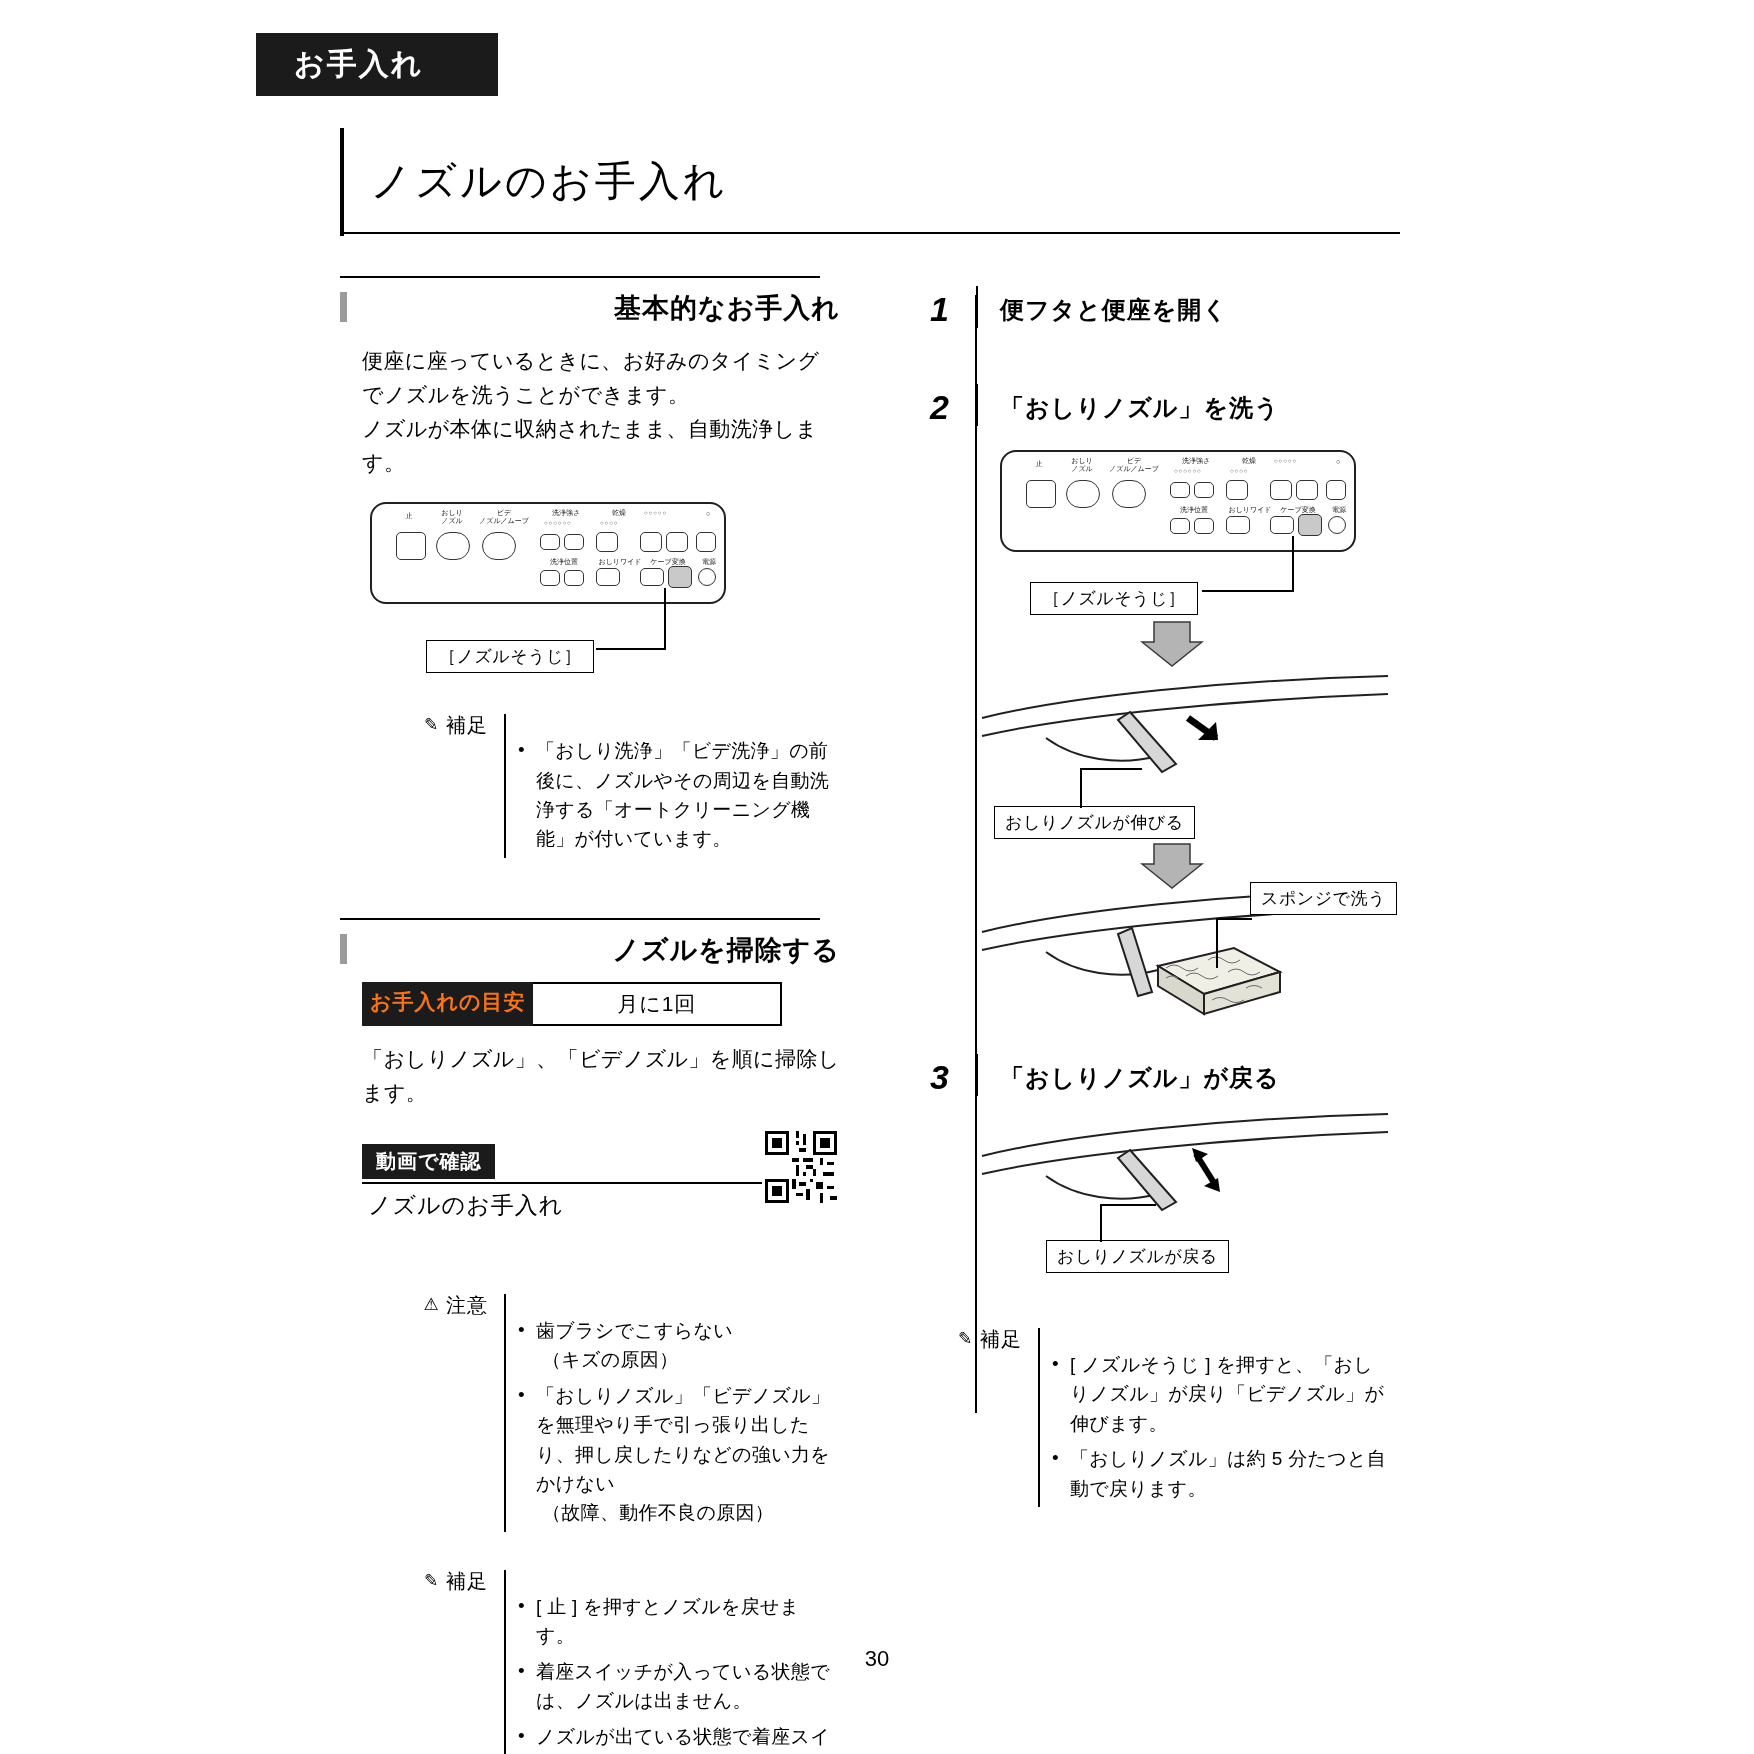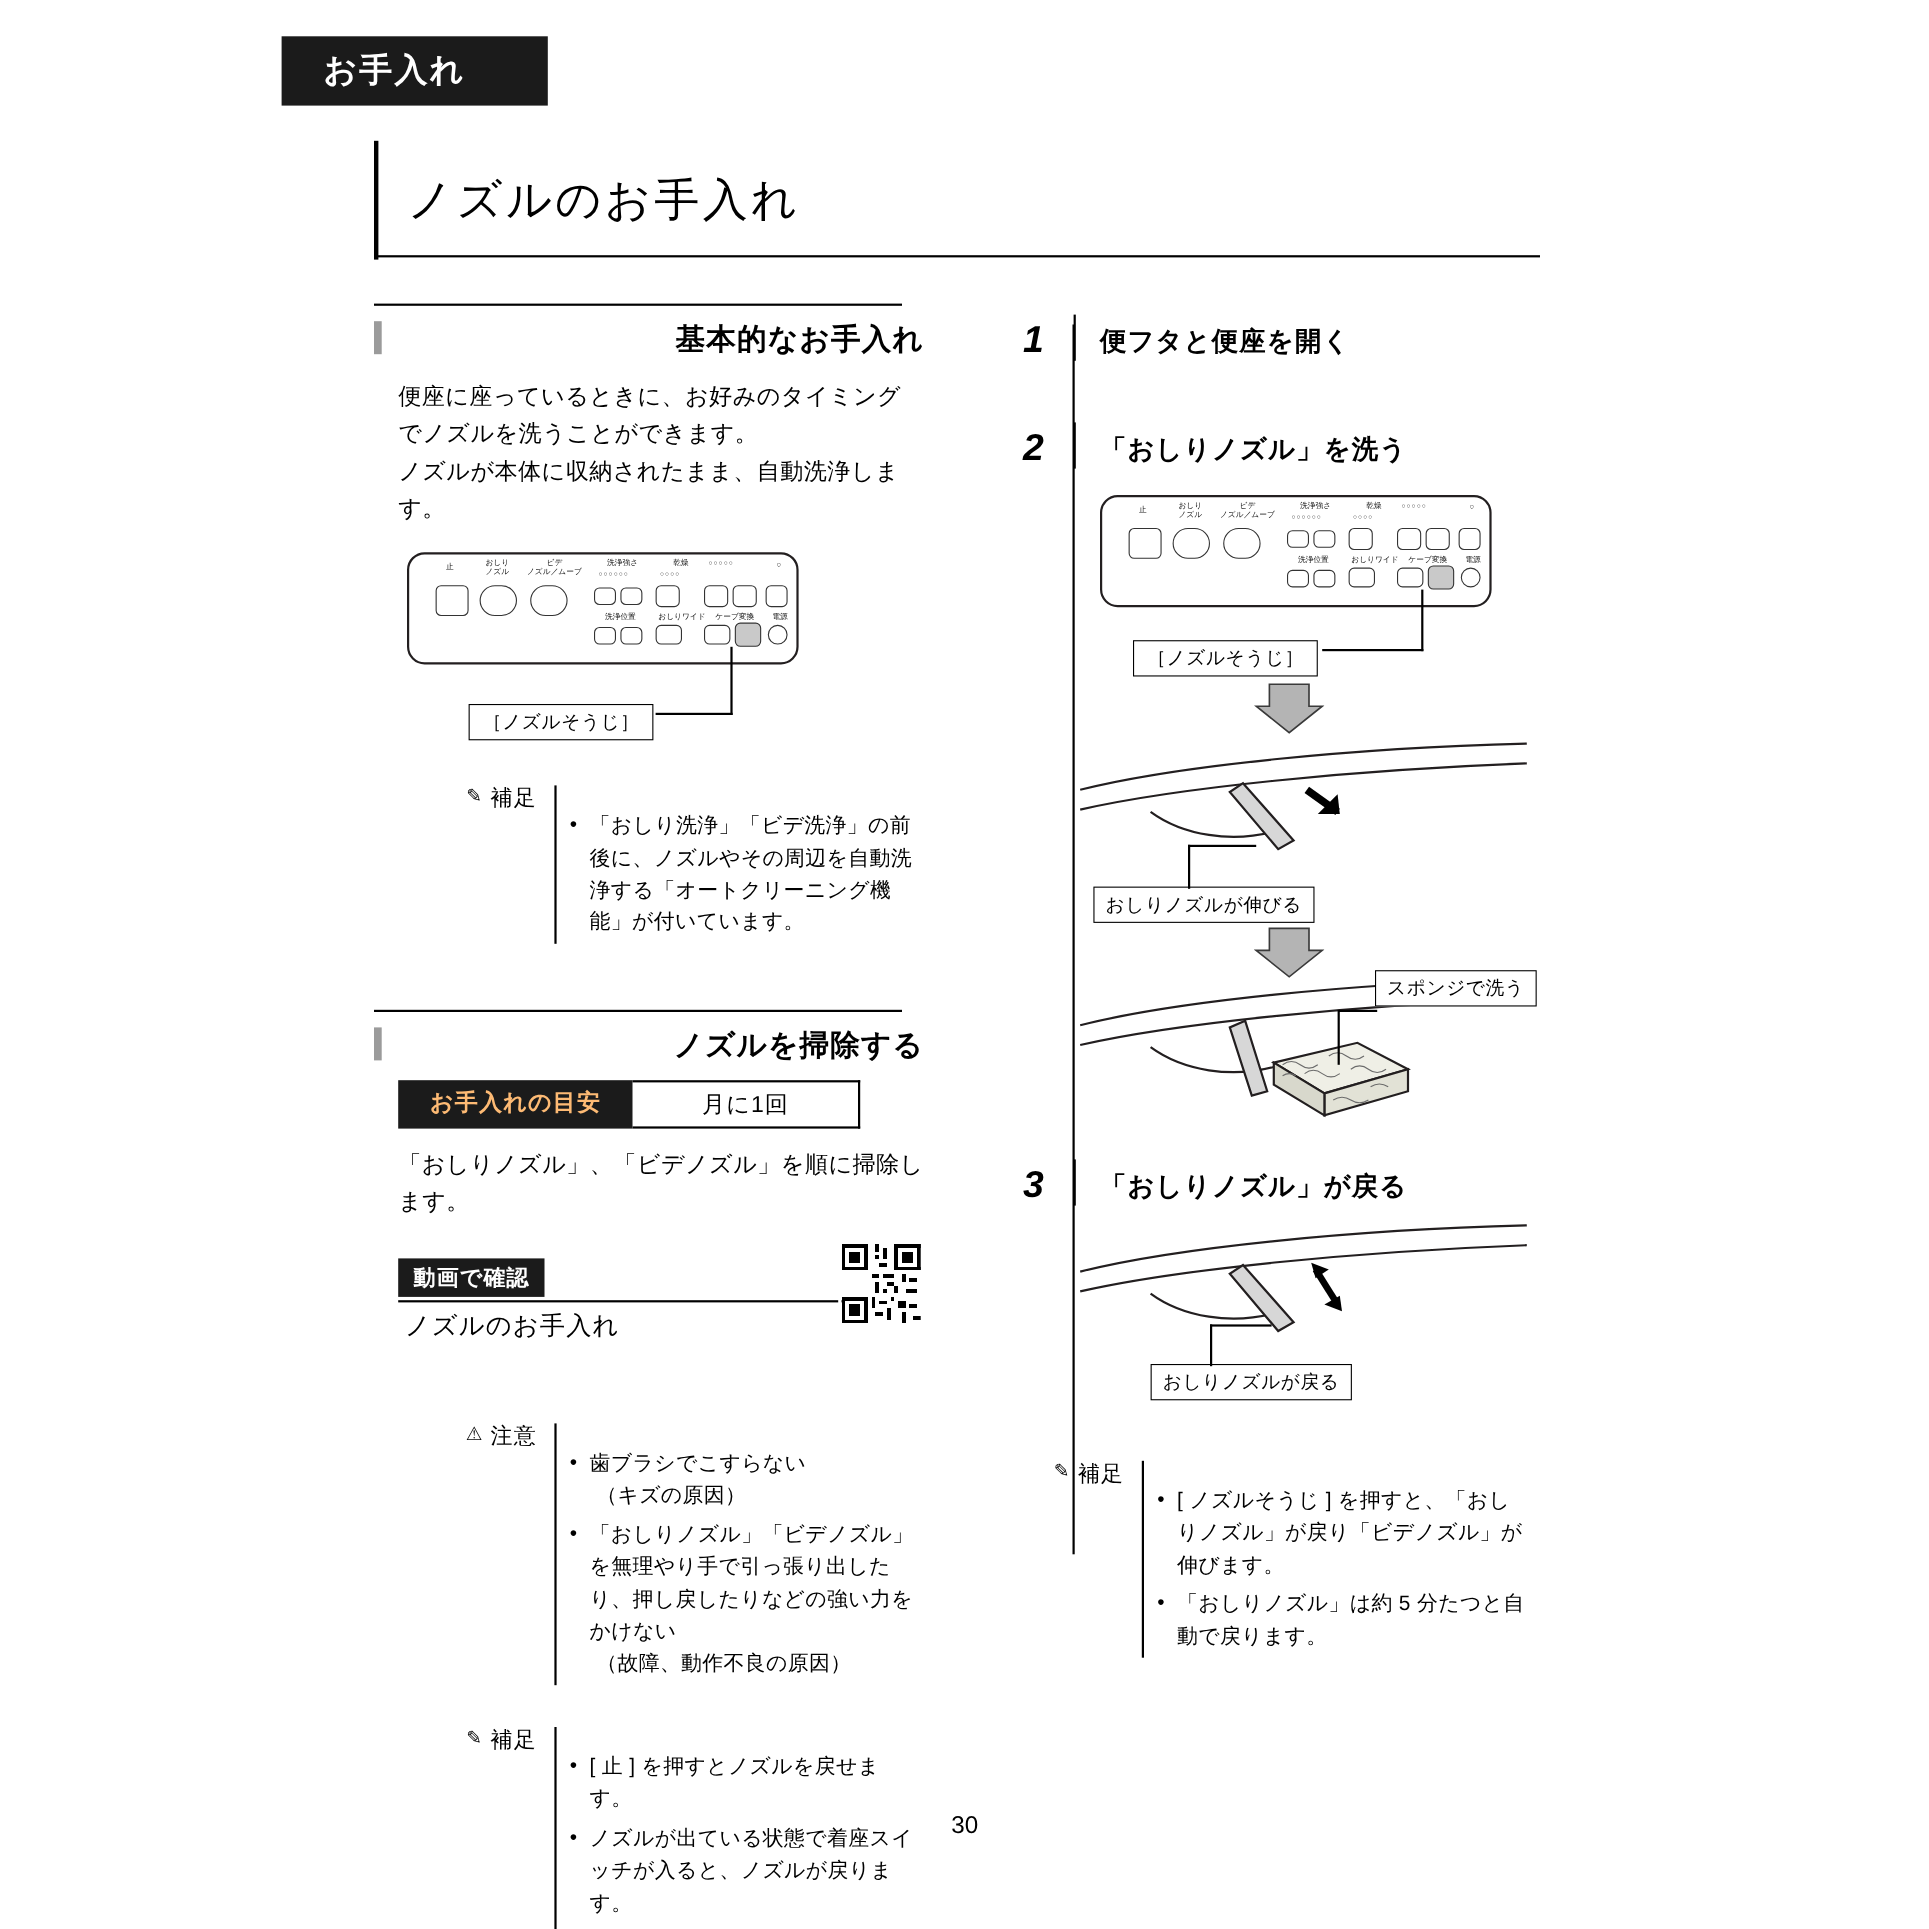--- a/index.html
+++ b/index.html
@@ -69,22 +69,22 @@
   .note .ico{width:30px;font-size:17px;flex:none;text-align:center;padding-top:2px;}
   .note .lbl{width:58px;font-size:20px;flex:none;letter-spacing:1px;}
   .note .sep{width:2px;background:#000;flex:none;margin:2px 12px 2px 0;}
   .note .items{font-size:19px;line-height:1.55;letter-spacing:0.3px;margin-top:24px;}
   .note .items .it{position:relative;padding-left:18px;margin-bottom:6px;}
   .note .items .it:before{content:"•";position:absolute;left:0;top:-1px;}
   .note .items .it .sub{display:block;padding-left:6px;}
 
   
   .guide-row{display:flex;align-items:stretch;margin:14px 0 16px 22px;width:420px;}
-  .guide-label{background:#1b1b1b;color:#fdba74;font-size:21px;font-weight:bold;
-    padding:6px 29px;letter-spacing:1px;text-align:right;}
+  .guide-label{background:#1b1b1b;color:#f97316;font-size:21px;font-weight:bold;
+    padding:6px 8px;letter-spacing:1px;text-align:right;}
   .guide-value{border:2px solid #000;border-left:none;flex:1;text-align:center;
     font-size:21px;padding:6px 0;letter-spacing:1px;}
 
   
   .video-block{position:relative;margin-left:22px;margin-top:34px;height:110px;}
   .video-tag{position:absolute;left:0;top:0;background:#1b1b1b;color:#fff;
     font-size:20px;font-weight:bold;padding:4px 14px;letter-spacing:1px;}
   .video-rule{position:absolute;left:0;top:38px;width:430px;height:2px;background:#000;}
   .video-cap{position:absolute;left:6px;top:46px;font-size:23px;letter-spacing:1px;}
   .qr{position:absolute;left:400px;top:-16px;width:78px;height:78px;border:3px solid #fff;}
@@ -260,20 +260,21 @@
         </div>
       </div>
     </div>
 
     <div class="note" style="margin-left:76px;width:420px;margin-top:34px;">
       <div class="ico">✎</div>
       <div class="lbl">補足</div>
       <div class="sep"></div>
       <div class="items">
         <div class="it">[ 止 ] を押すとノズルを戻せます。</div>
+        <div class="it">着座スイッチが入っている状態では、ノズルは出ません。</div>
         <div class="it">ノズルが出ている状態で着座スイッチが入ると、ノズルが戻ります。</div>
         <div class="it">「おしりノズル」「ビデノズル」の先端は交換できます。(☞ 31 ページ)</div>
       </div>
     </div>
 
   </div>
 
   <div class="col-right">
 
     <div class="step">

